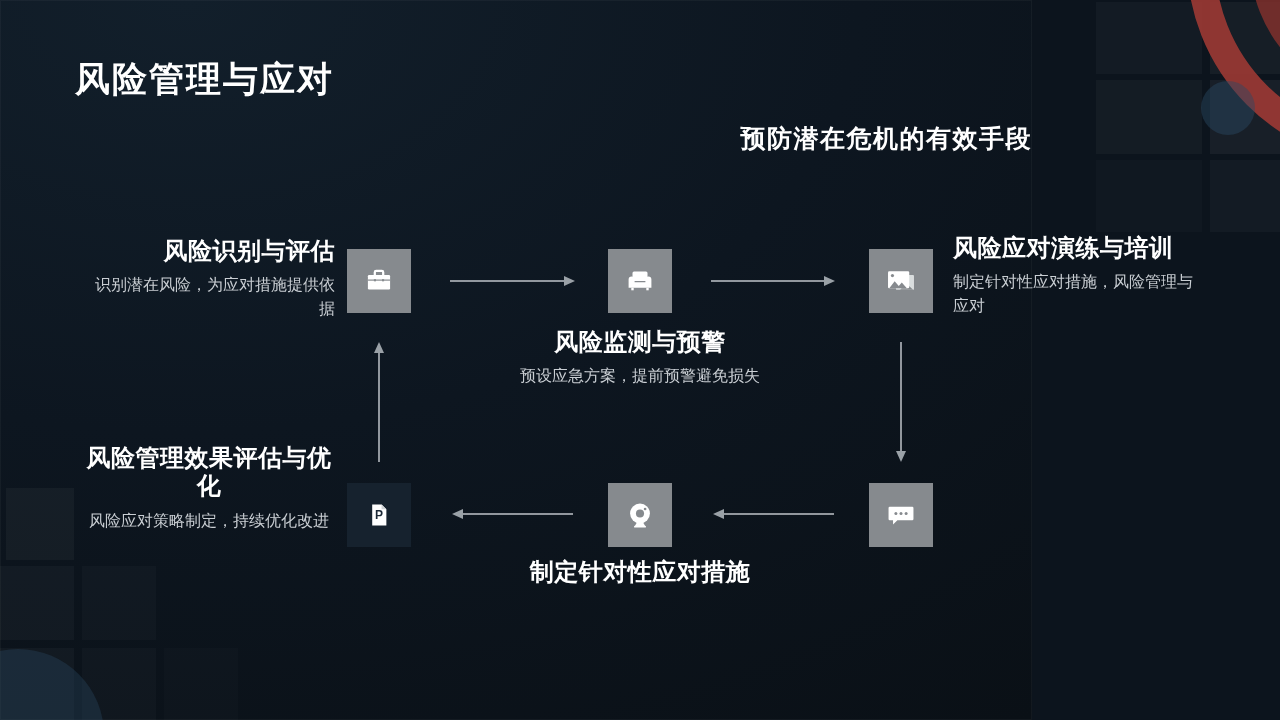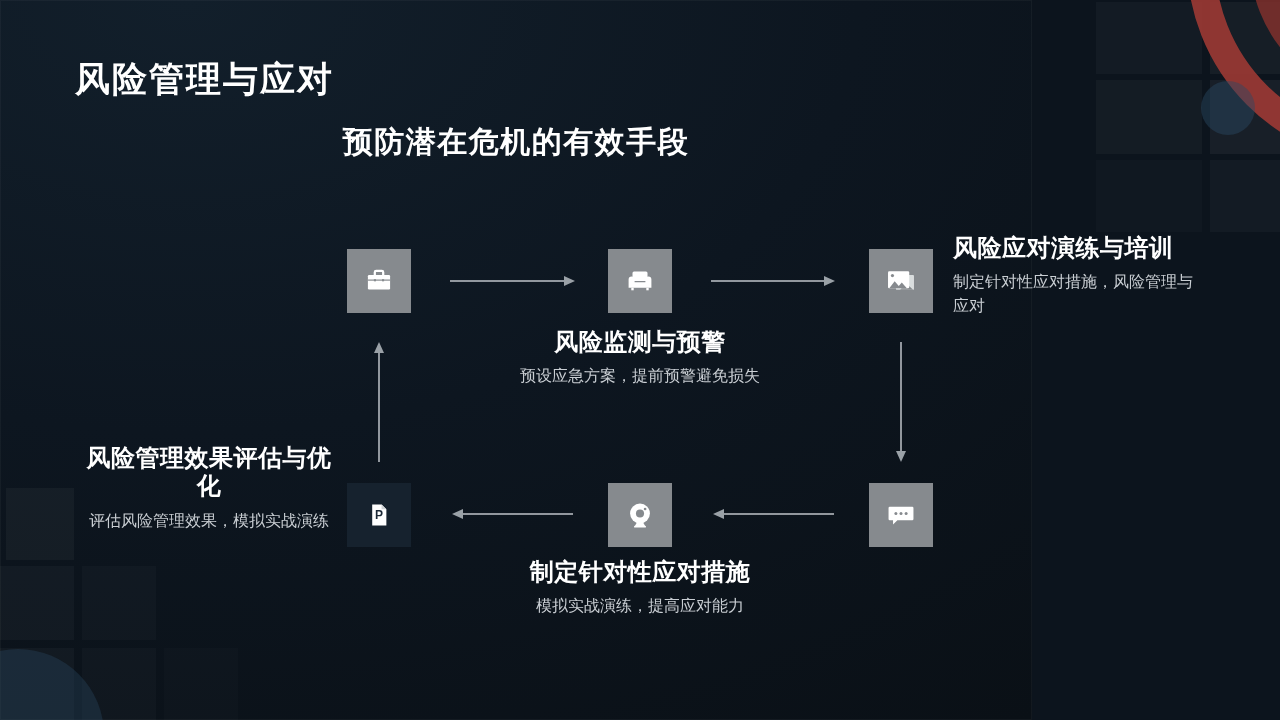--- a/index.html
+++ b/index.html
@@ -13,22 +13,22 @@
     background:radial-gradient(1400px 900px at 18% 0%, #121f2b 0%, #0d1620 48%, #0a1016 100%);
     box-shadow:inset 0 0 0 1px rgba(255,255,255,0.04);
   }
   .decor-svg{position:absolute;left:0;top:0;pointer-events:none;}
   .deco-sq{position:absolute;pointer-events:none;}
   .page-title{
     position:absolute;left:75px;top:56px;
     font-size:35px;font-weight:bold;color:#ffffff;letter-spacing:2px;
   }
   .page-subtitle{
-    position:absolute;left:0;right:0;top:122px;text-align:center;
-    font-size:30px;font-weight:bold;color:#ffffff;letter-spacing:1.5px;
+    position:absolute;left:0;right:0;top:122px;text-align:right;
+    font-size:25px;font-weight:bold;color:#ffffff;letter-spacing:1.5px;
   }
   .icon-box{
     position:absolute;width:64px;height:64px;background:#868a8e;
     display:flex;align-items:center;justify-content:center;
   }
   .icon-box.dark{background:#16222e;}
   .node-text{position:absolute;width:252px;}
   .nt-right{text-align:right;}
   .nt-left{text-align:left;}
   .nt-center{text-align:center;width:330px;}
@@ -73,20 +73,24 @@
   <svg class="decor-svg" width="1280" height="720" viewBox="0 0 1280 720">
     <circle cx="1392" cy="-40" r="191" fill="none" stroke="#a03a34" stroke-width="28" opacity="0.88"></circle>
     <circle cx="1392" cy="-40" r="130" fill="none" stroke="#8f332e" stroke-width="24" opacity="0.75"></circle>
     <circle cx="1228" cy="108" r="27" fill="#2b4a63" opacity="0.45"></circle>
     <circle cx="18" cy="735" r="86" fill="#2b4a63" opacity="0.35"></circle>
   </svg>
 
   <div class="page-title">风险管理与应对</div>
   <div class="page-subtitle">预防潜在危机的有效手段</div>
 
+  <div class="node-text nt-right" style="left:83px;top:237px;">
+    <div class="node-title">风险识别与评估</div>
+    <div class="node-desc">识别潜在风险，为应对措施提供依据</div>
+  </div>
   <div class="icon-box" style="left:347px;top:249px;">
     <svg viewBox="0 0 24 24" width="36" height="36">
       <path d="M9.2 8V6.2c0-.5.4-.9.9-.9h3.8c.5 0 .9.4.9.9V8" fill="none" stroke="#ffffff" stroke-width="1.5"></path>
       <rect x="4.6" y="8" width="14.8" height="9.6" rx="0.8" fill="#ffffff"></rect>
       <line x1="4.6" y1="11.4" x2="19.4" y2="11.4" stroke="#868a8e" stroke-width="0.8"></line>
       <rect x="8.6" y="10.8" width="1.4" height="1.4" fill="#868a8e"></rect>
       <rect x="14" y="10.8" width="1.4" height="1.4" fill="#868a8e"></rect>
     </svg>
   </div>
 
@@ -130,26 +134,25 @@
     <svg viewBox="0 0 24 24" width="36" height="36">
       <circle cx="12" cy="11" r="6.6" fill="#ffffff"></circle>
       <circle cx="12" cy="11" r="2.7" fill="#868a8e"></circle>
       <circle cx="15.4" cy="8" r="0.9" fill="#868a8e"></circle>
       <path d="M9.8 17.2L8.6 19.4h6.8l-1.2-2.2z" fill="#ffffff"></path>
       <rect x="8" y="19.2" width="8" height="1.2" rx="0.6" fill="#ffffff"></rect>
     </svg>
   </div>
   <div class="node-text nt-center" style="left:475px;top:558px;">
     <div class="node-title">制定针对性应对措施</div>
-    <div class="node-desc">模拟实战演练，提高应对能力</div>
   </div>
 
   <div class="node-text nt-right" style="left:83px;top:444px;text-align:center;">
     <div class="node-title">风险管理效果评估与优化</div>
-    <div class="node-desc">评估风险管理效果，模拟实战演练</div>
+    <div class="node-desc">风险应对策略制定，持续优化改进</div>
   </div>
   <div class="icon-box dark" style="left:347px;top:483px;">
     <svg viewBox="0 0 24 24" width="34" height="34">
       <path d="M7.2 4.6h6.6l3.4 3.4v11.4H7.2z" fill="#ffffff"></path>
       <path d="M13.8 4.6l3.4 3.4h-3.4z" fill="#cfd3d6"></path>
       <text x="12" y="15" text-anchor="middle" font-size="8.5" font-weight="bold" fill="#1b2836" font-family="Liberation Sans, sans-serif">P</text>
     </svg>
   </div>
 
   <div class="arrow h right" style="left:450px;top:274px;width:125px;">

